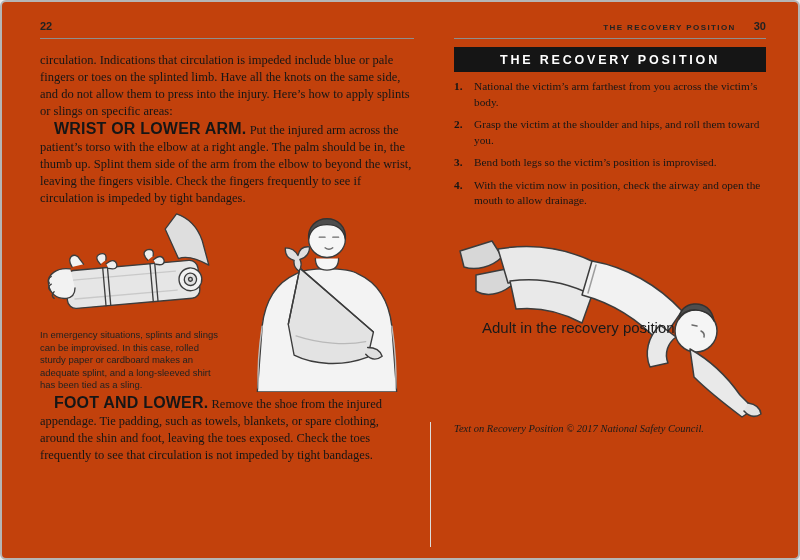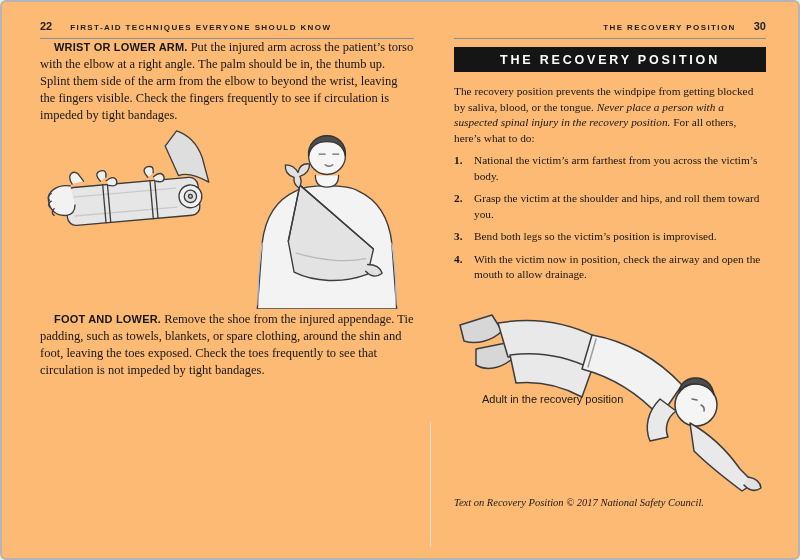--- a/index.html
+++ b/index.html
@@ -1,21 +1,21 @@
 <!DOCTYPE html>
 <html><head>
 <meta charset="utf-8">
 <style>
   * { margin:0; padding:0; box-sizing:border-box; }
   html,body { width:800px; height:560px; }
   body { background:#ececec; font-family:"Liberation Serif","DejaVu Serif",serif; }
 
   .book {
     position:relative; width:800px; height:560px;
-    background:#fdba74; border:2px solid #b5b5b5; border-radius:6px;
+    background:#c2410c; border:2px solid #b5b5b5; border-radius:6px;
     overflow:hidden;
   }
   .gutter-line { position:absolute; left:428px; top:420px; height:125px; width:1px; background:#dcdcdc; }
 
   .page { position:absolute; top:0; height:560px; }
   .page-left  { left:0;     width:428px; padding:18px 16px 0 38px; }
   .page-right { left:428px; width:372px; padding:18px 36px 0 24px; }
 
   .running-head { display:flex; align-items:baseline;
     font-family:"Liberation Sans","DejaVu Sans",sans-serif; color:#222; }
@@ -23,21 +23,21 @@
   .pnum { font-weight:700; font-size:11px; letter-spacing:0; }
   .rh-title { font-weight:700; font-size:8px; letter-spacing:1.4px; }
   .running-head .rh-title { margin-left:18px; }
   .running-head.right .rh-title { margin-left:0; margin-right:18px; }
   .rule { border-top:1px solid #8e8e8e; margin-top:6px; }
 
   .body-p { font-size:12.5px; line-height:17px; color:#161616; }
   .p-intro { margin-top:13px; }
   .section { text-indent:14px; }
   .lead { font-family:"Liberation Sans","DejaVu Sans",sans-serif; font-weight:700;
-          font-size:11px; letter-spacing:0.2px; }
+          font-size:16px; letter-spacing:0.2px; }
 
   .illo-row { display:flex; margin-top:5px; height:182px; }
   .illo-col-splint { width:200px; }
   .illo-col-splint svg { display:block; width:182px; height:112px; }
   .caption { margin-top:5px; width:182px;
     font-family:"Liberation Sans","DejaVu Sans",sans-serif;
     font-size:9.5px; line-height:12.5px; color:#222; }
   .illo-col-sling { flex:1; display:flex; justify-content:center; }
   .illo-col-sling svg { display:block; width:158px; height:180px; }
 
@@ -51,36 +51,36 @@
 
   .steps { margin-top:4px; }
   .step { display:flex; margin-top:7px; }
   .step-num { flex:0 0 20px; font-weight:700; }
   .step-text { flex:1; }
 
   .illo-recovery { position:relative; height:208px; margin-top:4px; }
   .illo-recovery svg { position:absolute; right:-10px; top:0; width:330px; height:205px; }
   .illo-caption { position:absolute; left:28px; top:106px;
     font-family:"Liberation Sans","DejaVu Sans",sans-serif;
-    font-size:11px; color:#1a1a1a; }
+    font-size:15px; color:#1a1a1a; }
 
   .credit { margin-top:0; font-style:italic; font-size:10.5px; line-height:15px; color:#1a1a1a; }
 </style>
 </head>
 <body>
 
 <div class="book">
 
   <div class="page page-left">
     <header class="running-head">
       <span class="pnum">22</span>
-      <span class="rh-title">FIRST-AID TECHNIQUES EVERYONE SHOULD KNOW</span>
     </header>
     <div class="rule"></div>
 
+    <p class="body-p p-intro">circulation. Indications that circulation is impeded include blue or pale fingers or toes on the splinted limb. Have all the knots on the same side, and do not allow them to press into the injury. Here’s how to apply splints or slings on specific areas:</p>
 
     <p class="body-p section"><span class="lead">WRIST OR LOWER ARM.</span> <span>Put the injured arm across the patient’s torso with the elbow at a right angle. The palm should be in, the thumb up. Splint them side of the arm from the elbow to beyond the wrist, leaving the fingers visible. Check the fingers frequently to see if circulation is impeded by tight bandages.</span></p>
 
     <div class="illo-row">
       <div class="illo-col-splint">
         <div>
           <svg viewBox="0 0 180 118" aria-hidden="true">
             <g stroke="#3c3c3c" stroke-width="1.4" fill="#ececec" stroke-linecap="round" stroke-linejoin="round">
               <path d="M138,2 C150,6 160,16 165,30 L172,56 C158,48 148,46 140,49 L126,18 Z" fill="#dedede"></path>
               <g transform="rotate(-5 95 78)">
@@ -96,20 +96,21 @@
                 <line x1="117" y1="56" x2="117" y2="96"></line>
                 <path d="M60,52 q-7,-9 1,-11 q7,-1 5,7 M66,52 q9,-6 11,1 q1,7 -9,4" fill="#eeeeee"></path>
                 <path d="M110,52 q-7,-9 1,-11 q7,-1 5,7 M116,52 q9,-6 11,1 q1,7 -9,4" fill="#eeeeee"></path>
               </g>
               <path d="M26,60 C12,58 2,66 3,75 C4,86 12,92 22,91 C28,90 31,86 31,80" fill="#f2f2f2"></path>
               <path d="M6,68 q-5,3 -2,7 M6,76 q-5,3 -1,7 M9,84 q-4,4 0,7" fill="none"></path>
               <path d="M28,58 C22,49 28,43 34,47 L40,55" fill="#f2f2f2"></path>
             </g>
           </svg>
         </div>
+        <p class="caption">In emergency situations, splints and slings can be improvised. In this case, rolled sturdy paper or cardboard makes an adequate splint, and a long-sleeved shirt has been tied as a sling.</p>
       </div>
       <div class="illo-col-sling">
         <svg viewBox="0 0 160 186" aria-hidden="true">
           <g stroke="#3c3c3c" stroke-width="1.4" fill="#f0f0f0" stroke-linecap="round" stroke-linejoin="round">
             <path d="M48,64 C58,57 102,57 112,64 C132,73 144,92 147,118 L152,186 L8,186 L13,118 C16,92 28,73 48,64 Z" fill="#f3f3f3"></path>
             <path d="M13,118 C10,138 8,160 9,182 M147,118 C150,138 152,160 151,182" fill="none" stroke="#bdbdbd"></path>
             <path d="M68,48 C68,56 72,60 80,60 C88,60 92,56 92,48" fill="#f6f6f6"></path>
             <circle cx="80" cy="28" r="19" fill="#f6f6f6"></circle>
             <path d="M61,28 C60,15 69,7 80,7 C91,7 100,15 99,28 C97,17 90,13 80,13 C70,13 63,17 61,28 Z" fill="#4d4d4d" stroke="#333333"></path>
             <path d="M72,26 l6,0 M86,26 l6,0 M78,37 q4,3 8,0" fill="none" stroke="#6a6a6a"></path>
@@ -129,21 +130,20 @@
 
   <div class="page page-right">
     <header class="running-head right">
       <span class="rh-title">THE RECOVERY POSITION</span>
       <span class="pnum">30</span>
     </header>
     <div class="rule"></div>
 
     <div class="banner">THE RECOVERY POSITION</div>
 
-    <p class="rp-body rp-intro"><span>The recovery position prevents the windpipe from getting blocked by saliva, blood, or the tongue. </span><em>Never place a person with a suspected spinal injury in the recovery position.</em><span> For all others, here’s what to do:</span></p>
 
     <div class="steps rp-body">
       <div class="step">
         <span class="step-num">1.</span>
         <span class="step-text">National the victim’s arm farthest from you across the victim’s body.</span>
       </div>
       <div class="step">
         <span class="step-num">2.</span>
         <span class="step-text">Grasp the victim at the shoulder and hips, and roll them toward you.</span>
       </div>

